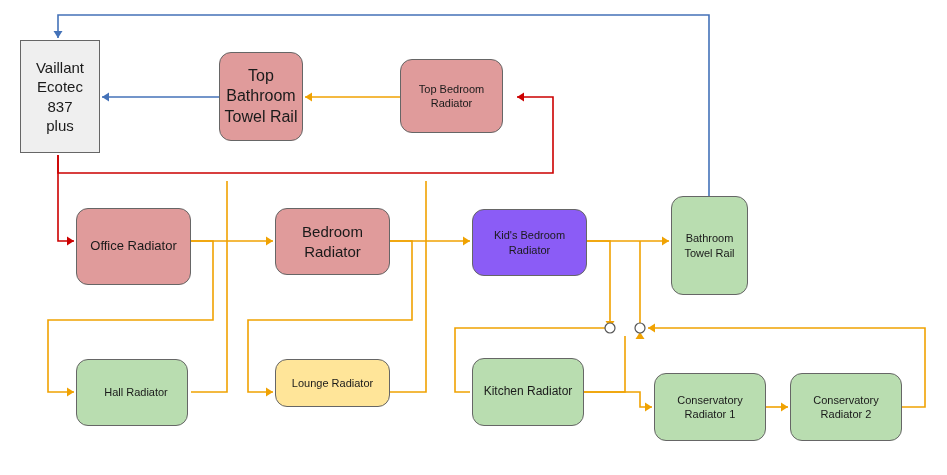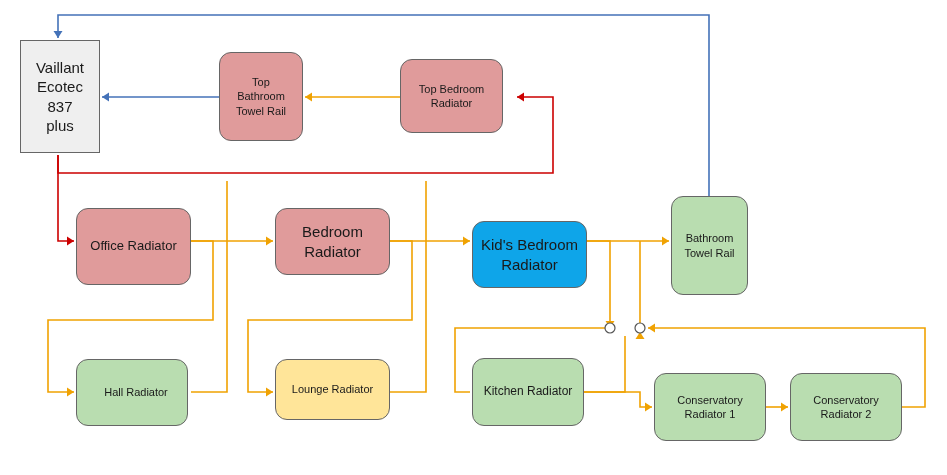--- a/index.html
+++ b/index.html
@@ -84,48 +84,48 @@
       <circle cx="640" cy="328" r="5" fill="#ffffff" stroke="#555555" stroke-width="1.2"></circle>
     </svg>
 
   <div id="nodes">
       <div class="node sharp" style="left: 20px; top: 40px; width: 80px; height: 113px; background: rgb(239, 239, 239); font-size: 15px; border-color: rgb(102, 102, 102); color: rgb(26, 26, 26);">
         <span class="node-label">Vaillant
 Ecotec
 837
 plus</span>
       </div>
-      <div class="node rounded" style="left: 219px; top: 52px; width: 84px; height: 89px; background: rgb(224, 155, 155); font-size: 11px; border-color: rgb(102, 102, 102); color: rgb(26, 26, 26);">
+      <div class="node rounded" style="left: 219px; top: 52px; width: 84px; height: 89px; background: rgb(224, 155, 155); font-size: 16px; border-color: rgb(102, 102, 102); color: rgb(26, 26, 26);">
         <span class="node-label">Top
 Bathroom
 Towel Rail</span>
       </div>
       <div class="node rounded" style="left: 400px; top: 59px; width: 103px; height: 74px; background: rgb(224, 155, 155); font-size: 11px; border-color: rgb(102, 102, 102); color: rgb(26, 26, 26);">
         <span class="node-label">Top Bedroom
 Radiator</span>
       </div>
       <div class="node rounded" style="left: 76px; top: 208px; width: 115px; height: 77px; background: rgb(224, 155, 155); font-size: 13px; border-color: rgb(102, 102, 102); color: rgb(26, 26, 26);">
         <span class="node-label">Office Radiator</span>
       </div>
       <div class="node rounded" style="left: 275px; top: 208px; width: 115px; height: 67px; background: rgb(224, 155, 155); font-size: 15px; border-color: rgb(102, 102, 102); color: rgb(26, 26, 26);">
         <span class="node-label">Bedroom
 Radiator</span>
       </div>
-      <div class="node rounded" style="left: 472px; top: 209px; width: 115px; height: 67px; background: #0ea5e9; font-size: 15px; border-color: rgb(102, 102, 102); color: rgb(26, 26, 26); margin-top: 12px;">
+      <div class="node rounded" style="left: 472px; top: 209px; width: 115px; height: 67px; background: #8b5cf6; font-size: 11px; border-color: rgb(102, 102, 102); color: rgb(26, 26, 26);">
         <span class="node-label">Kid's Bedroom
 Radiator</span>
       </div>
       <div class="node rounded" style="left: 671px; top: 196px; width: 77px; height: 99px; background: rgb(185, 221, 176); font-size: 11px; border-color: rgb(102, 102, 102); color: rgb(26, 26, 26);">
         <span class="node-label">Bathroom
 Towel Rail</span>
       </div>
       <div class="node rounded" style="left: 76px; top: 359px; width: 112px; height: 67px; background: rgb(185, 221, 176); font-size: 11px; border-color: rgb(102, 102, 102); color: rgb(26, 26, 26); padding-left: 12px;">
         <span class="node-label">Hall Radiator</span>
       </div>
-      <div class="node rounded" style="left: 275px; top: 359px; width: 115px; height: 61px; background: rgb(255, 229, 153); font-size: 11px; border-color: rgb(102, 102, 102); color: rgb(26, 26, 26);">
+      <div class="node rounded" style="left: 275px; top: 359px; width: 115px; height: 48px; background: rgb(255, 229, 153); font-size: 11px; border-color: rgb(102, 102, 102); color: rgb(26, 26, 26);">
         <span class="node-label">Lounge Radiator</span>
       </div>
       <div class="node rounded" style="left: 472px; top: 358px; width: 112px; height: 68px; background: rgb(185, 221, 176); font-size: 12px; border-color: rgb(102, 102, 102); color: rgb(26, 26, 26);">
         <span class="node-label">Kitchen Radiator</span>
       </div>
       <div class="node rounded" style="left: 654px; top: 373px; width: 112px; height: 68px; background: rgb(185, 221, 176); font-size: 11px; border-color: rgb(102, 102, 102); color: rgb(26, 26, 26);">
         <span class="node-label">Conservatory
 Radiator 1</span>
       </div>
       <div class="node rounded" style="left: 790px; top: 373px; width: 112px; height: 68px; background: rgb(185, 221, 176); font-size: 11px; border-color: rgb(102, 102, 102); color: rgb(26, 26, 26);">

